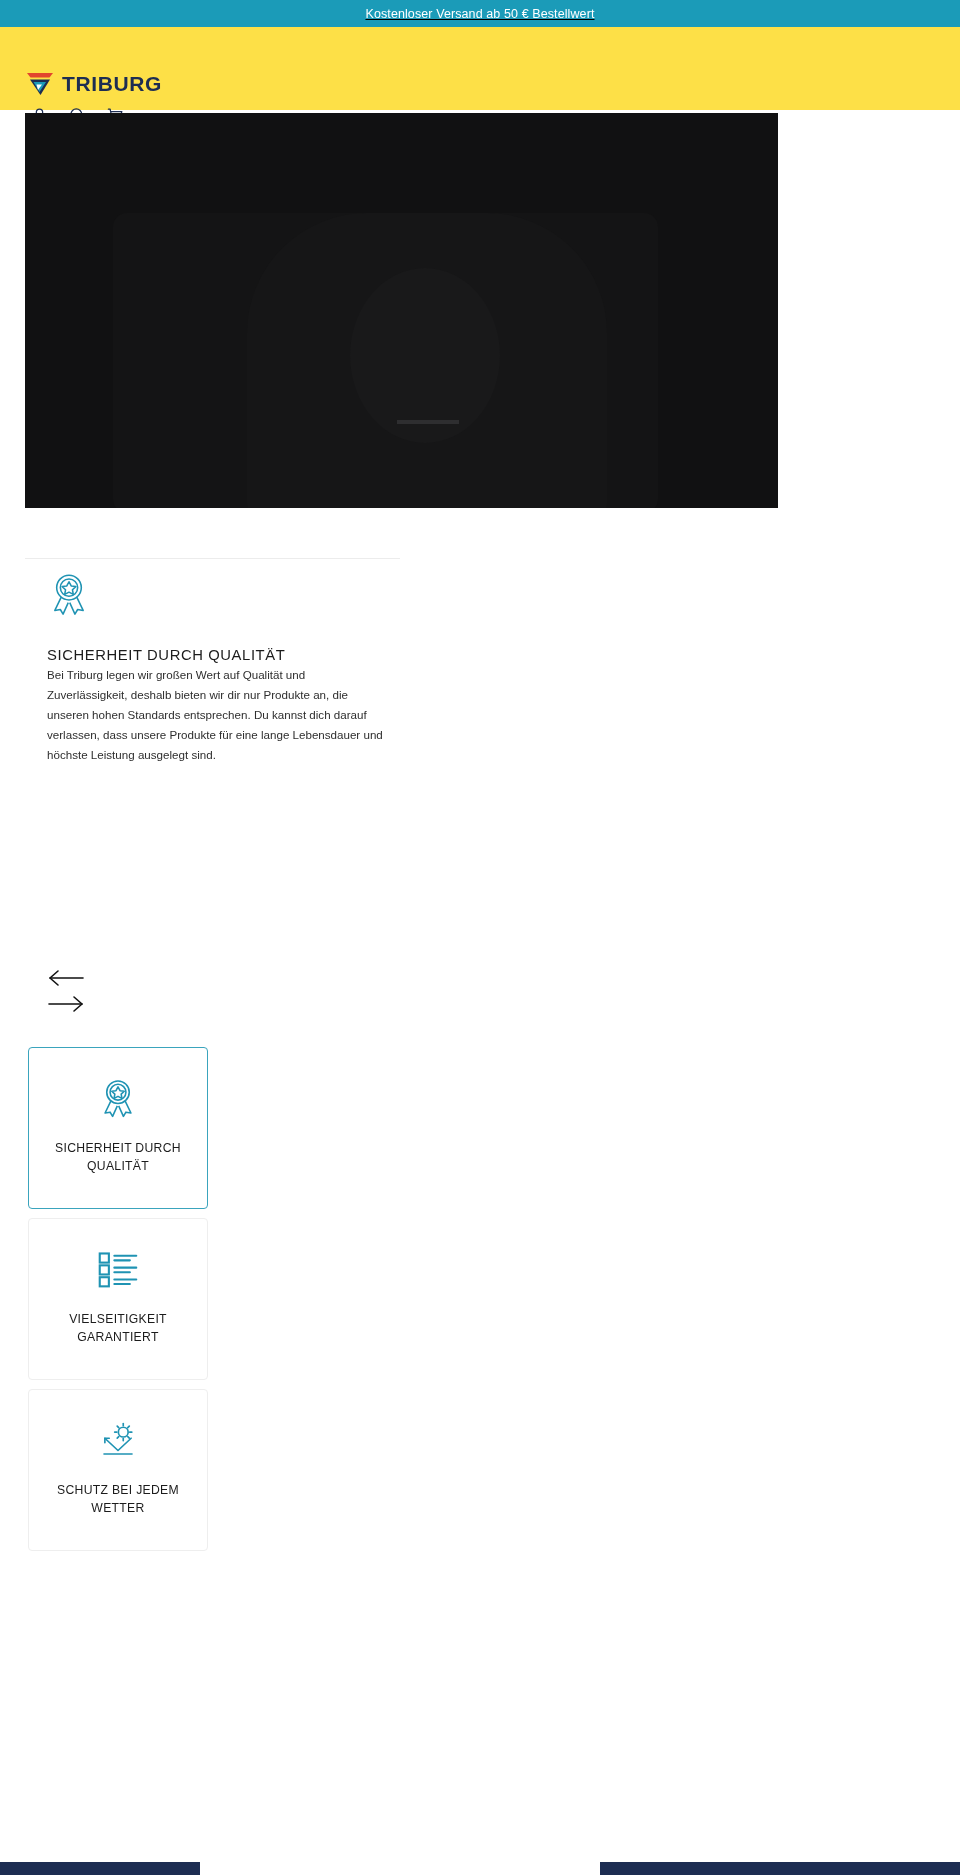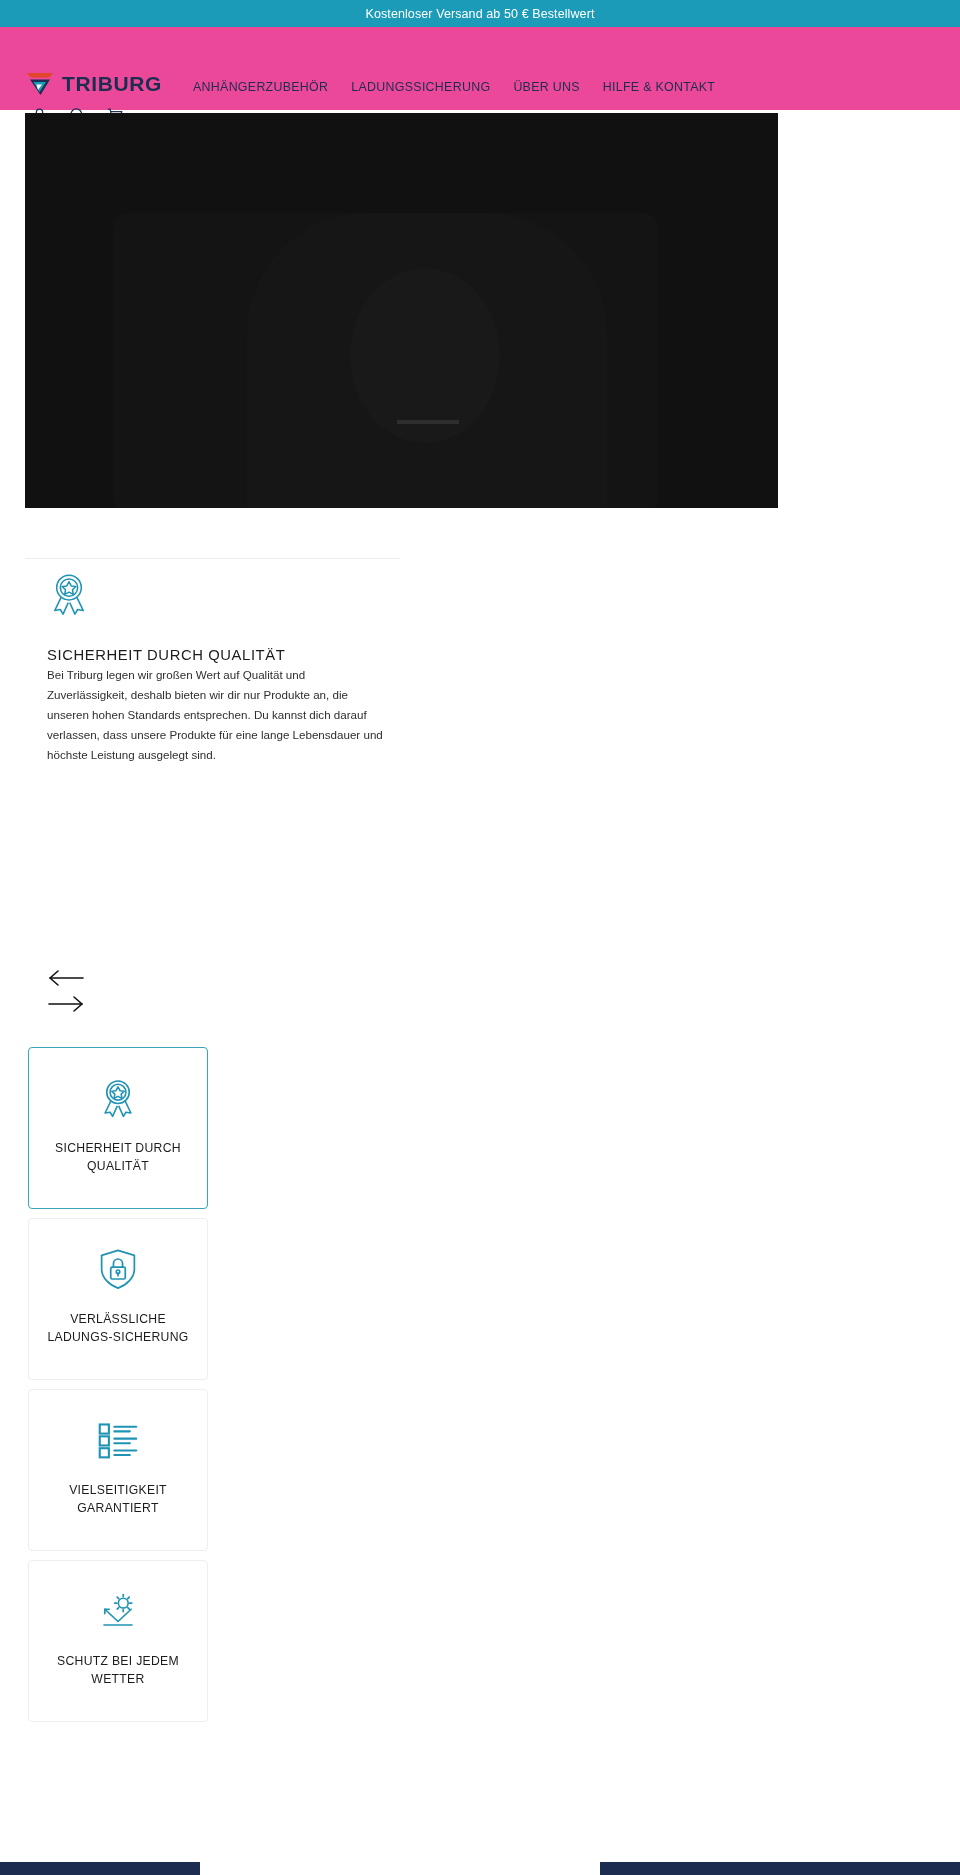--- a/index.html
+++ b/index.html
@@ -3,39 +3,39 @@
 <meta charset="utf-8">
 <style>
   * { box-sizing: border-box; margin: 0; padding: 0; }
   html, body {
     width: 960px;
     height: 1875px;
     background: #ffffff;
     font-family: "Liberation Sans", sans-serif;
     overflow: hidden;
   }
-  .page { position: relative; width: 960px; height: 1875px; background:#fff; }
+  .page { position: relative; width: 960px; height: 1875px; background:#fff;text-decoration:underline; }
 
   
   .announce {
     height: 27px;
     background: #1b9bb8;
     color: #ffffff;
     display: flex;
     align-items: center;
     justify-content: center;
     font-size: 12.5px;
     letter-spacing: .1px;
   }
 
   
   .header {
     position: relative;
     height: 83px;
-    background: #ec4899;
+    background: #fde047;
   }
   .logo {
     position: absolute;
     left: 25px; top: 44px;
     display: flex; align-items: center; gap: 7px;
     cursor: pointer;
   }
   .logo-mark { width: 30px; height: 26px; display:block; }
   .logo-word {
     font-size: 21px;
@@ -204,26 +204,20 @@
     <div class="logo">
       <svg class="logo-mark" viewBox="0 0 30 26">
         <path d="M2 2 L28 2 L24.5 6.5 L5.5 6.5 Z" fill="#e2452d"></path>
         <path d="M5 8.5 L25 8.5 L15.5 24 Z" fill="#1d2d52"></path>
         <path d="M8.5 11 L21 11 L14.5 21 Z" fill="#1b9bb8"></path>
         <path d="M11.5 13.5 L17 13.5 L13 19 Z" fill="#ffffff"></path>
       </svg>
       <span class="logo-word">TRIBURG</span>
     </div>
 
-    <nav class="nav">
-      <a>ANHÄNGERZUBEHÖR</a>
-      <a>LADUNGSSICHERUNG</a>
-      <a>ÜBER UNS</a>
-      <a>HILFE &amp; KONTAKT</a>
-    </nav>
 
     <div class="util-icons">
       <svg class="ic" viewBox="0 0 24 24" fill="none" stroke="#1d2d52" stroke-width="1.6">
         <circle cx="12" cy="8" r="4"></circle>
         <path d="M4.5 21c0-4.1 3.4-6.5 7.5-6.5s7.5 2.4 7.5 6.5"></path>
       </svg>
       <svg class="ic" viewBox="0 0 24 24" fill="none" stroke="#1d2d52" stroke-width="1.6">
         <circle cx="10.5" cy="10.5" r="6.8"></circle>
         <path d="M15.6 15.6 L21 21" stroke-linecap="round"></path>
       </svg>
@@ -279,32 +273,20 @@
           <circle cx="24" cy="16" r="13.5"></circle>
           <circle cx="24" cy="16" r="9.5"></circle>
           <path d="M24 9.6l2.4 4.6 5.1.7-3.7 3.5.9 5-4.7-2.4-4.7 2.4.9-5-3.7-3.5 5.1-.7z" stroke-linejoin="round"></path>
           <path d="M15.5 26.5 L8.5 41 L14.5 40 L17.5 45 L23.2 32.5" stroke-linejoin="round"></path>
           <path d="M32.5 26.5 L39.5 41 L33.5 40 L30.5 45 L24.8 32.5" stroke-linejoin="round"></path>
         </svg>
       </div>
       <div class="card-label">SICHERHEIT DURCH QUALITÄT</div>
     </div>
 
-    <div class="card">
-      <div class="card-icon">
-        <svg width="40" height="42" viewBox="0 0 44 46" fill="none" stroke="#1f93b3" stroke-width="1.9">
-          <path d="M22 2.5 L40 8 V23 C40 33 31 41 22 44 C13 41 4 33 4 23 V8 Z" stroke-linejoin="round"></path>
-          <rect x="14" y="21" width="16" height="13" rx="1.6"></rect>
-          <path d="M17 21 V17 a5 5 0 0 1 10 0 V21" stroke-linejoin="round"></path>
-          <circle cx="22" cy="26" r="1.9"></circle>
-          <path d="M22 27.8 V30.3" stroke-linecap="round"></path>
-        </svg>
-      </div>
-      <div class="card-label">VERLÄSSLICHE LADUNGS-SICHERUNG</div>
-    </div>
 
     <div class="card">
       <div class="card-icon">
         <svg width="42" height="38" viewBox="0 0 46 40" fill="none" stroke="#1f93b3" stroke-width="2.3">
           <rect x="3" y="3" width="10" height="10"></rect>
           <rect x="3" y="16" width="10" height="10"></rect>
           <rect x="3" y="29" width="10" height="10"></rect>
           <path d="M19 5.5 H43 M19 10.5 H36" stroke-linecap="round"></path>
           <path d="M19 18.5 H43 M19 23.5 H36" stroke-linecap="round"></path>
           <path d="M19 31.5 H43 M19 36.5 H36" stroke-linecap="round"></path>

